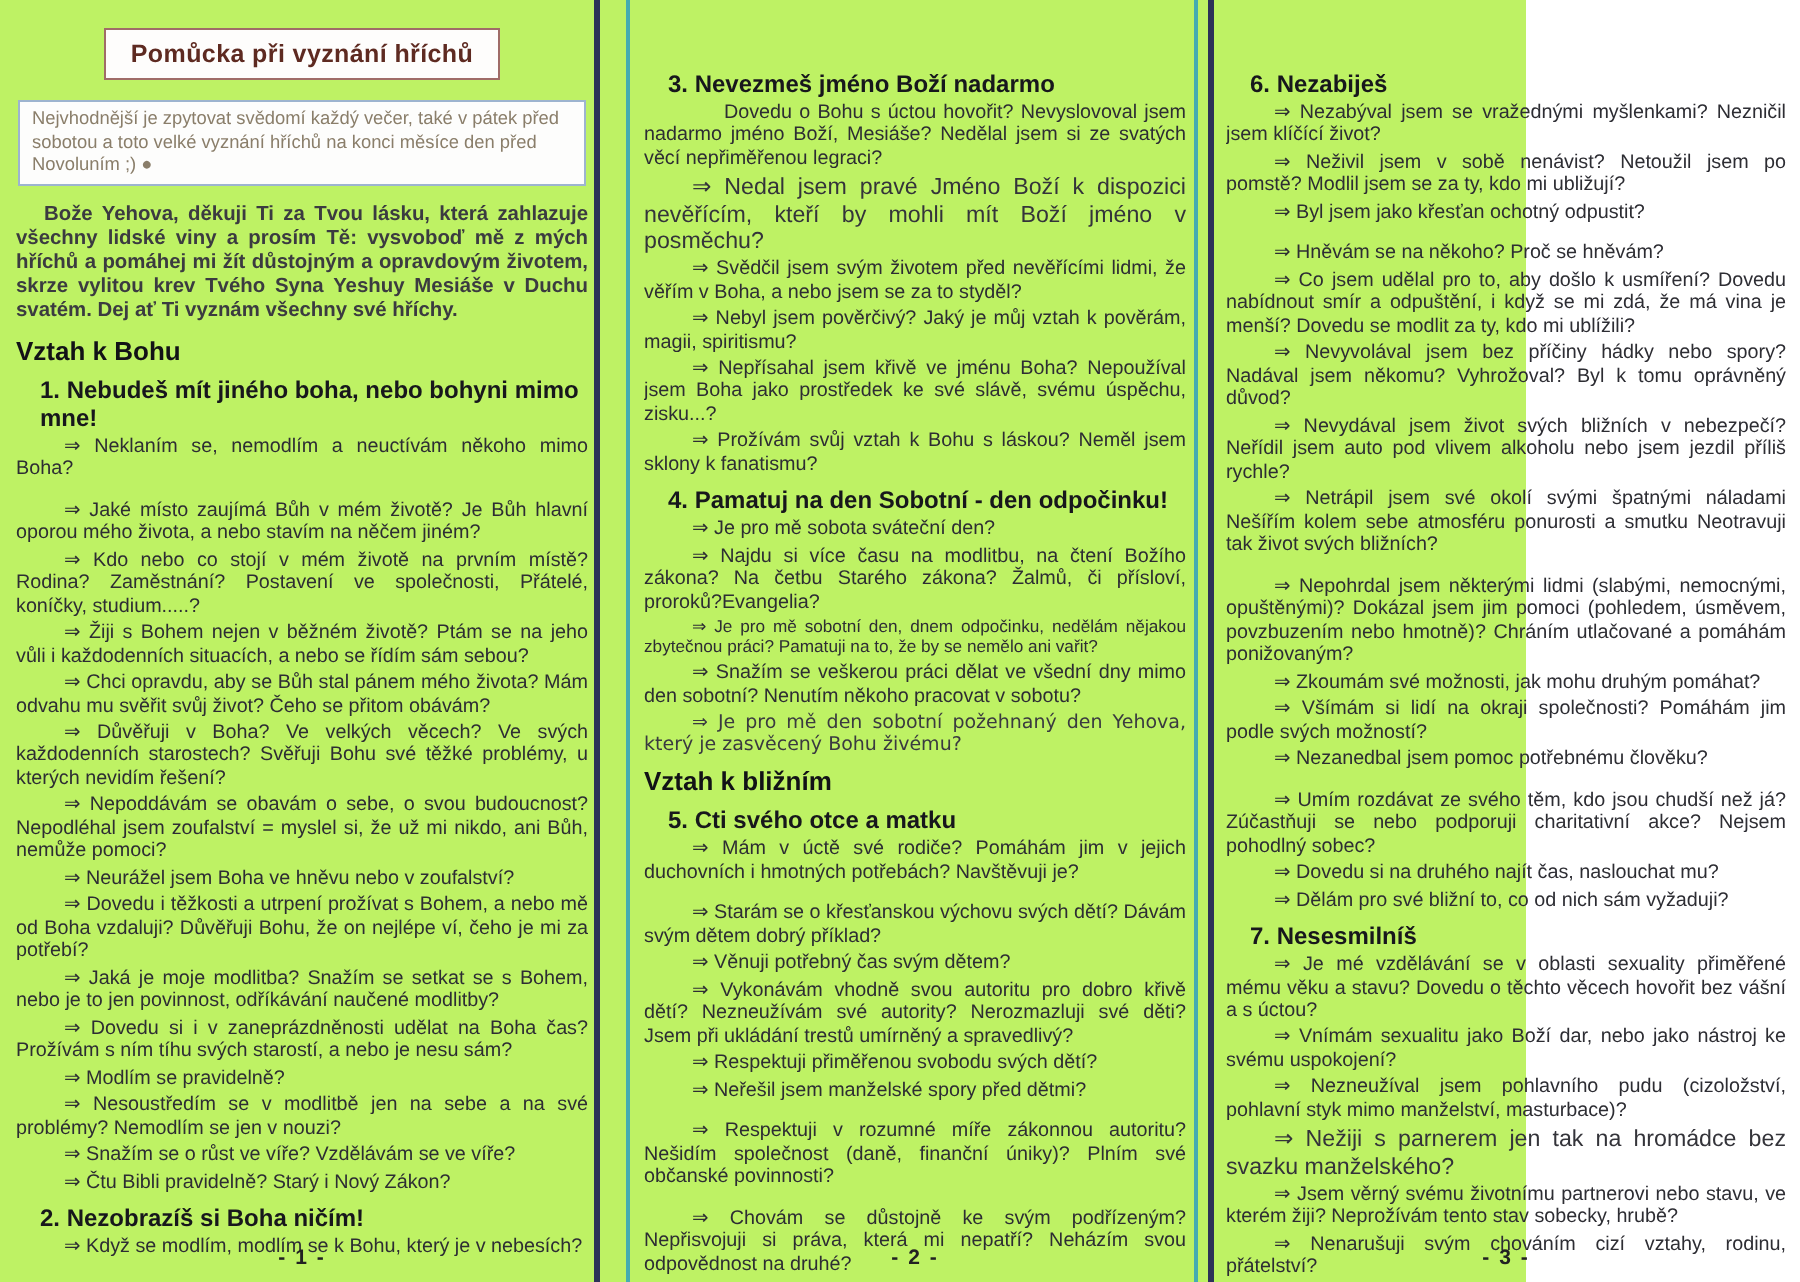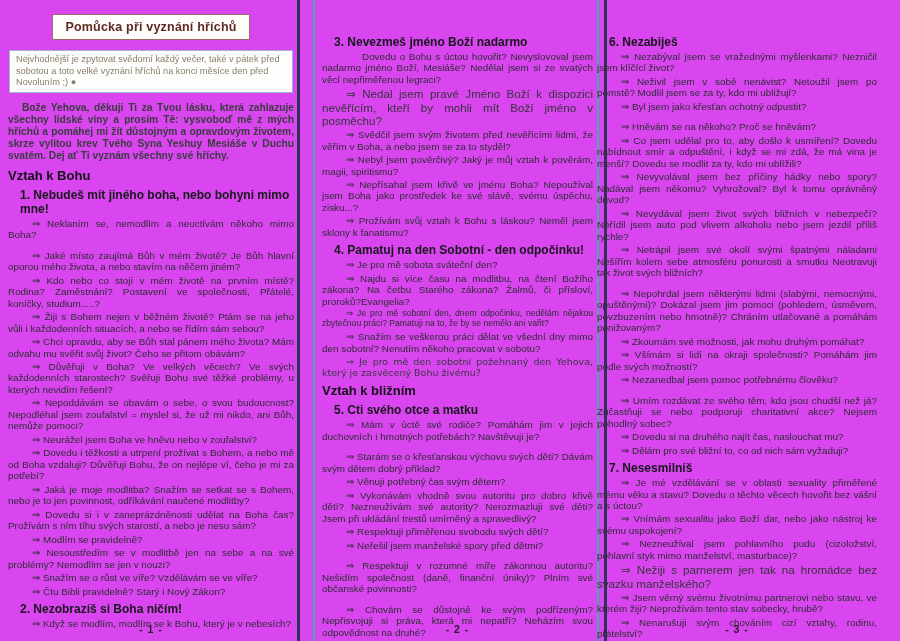--- a/index.html
+++ b/index.html
@@ -1,23 +1,23 @@
 <!DOCTYPE html>
 <html><head>
 <meta charset="utf-8">
 <style>
   html,body{margin:0;padding:0;width:900px;height:641px;overflow:hidden;}
   .sheet{
-    position:relative;width:900px;height:641px;background:#d946ef;
+    position:relative;width:763px;height:641px;background:#bef264;
     font-family:"Liberation Sans", sans-serif;color:#2d2d33;
   }
   .col{position:absolute;top:0;height:641px;overflow:hidden;}
   .col1{left:8px;width:286px;}
   .col2{left:322px;width:271px;}
-  .col3{left:597px;width:280px;}
+  .col3{left:613px;width:280px;}
   .col1 .flow{padding-top:12px;}
   .col2 .flow,.col3 .flow{padding-top:30px;}
   .vline{position:absolute;top:0;height:641px;}
   .navy{width:3px;background:#2c3258;}
   .teal{width:2px;background:#45acb1;}
   .v1{left:297px;} .v2{left:313px;} .v3{left:597px;} .v4{left:604px;}
 
   .blk{margin:0;}
   .title_box{
     width:fit-content;margin:2px auto 10px auto;border:1px solid #a06c68;

